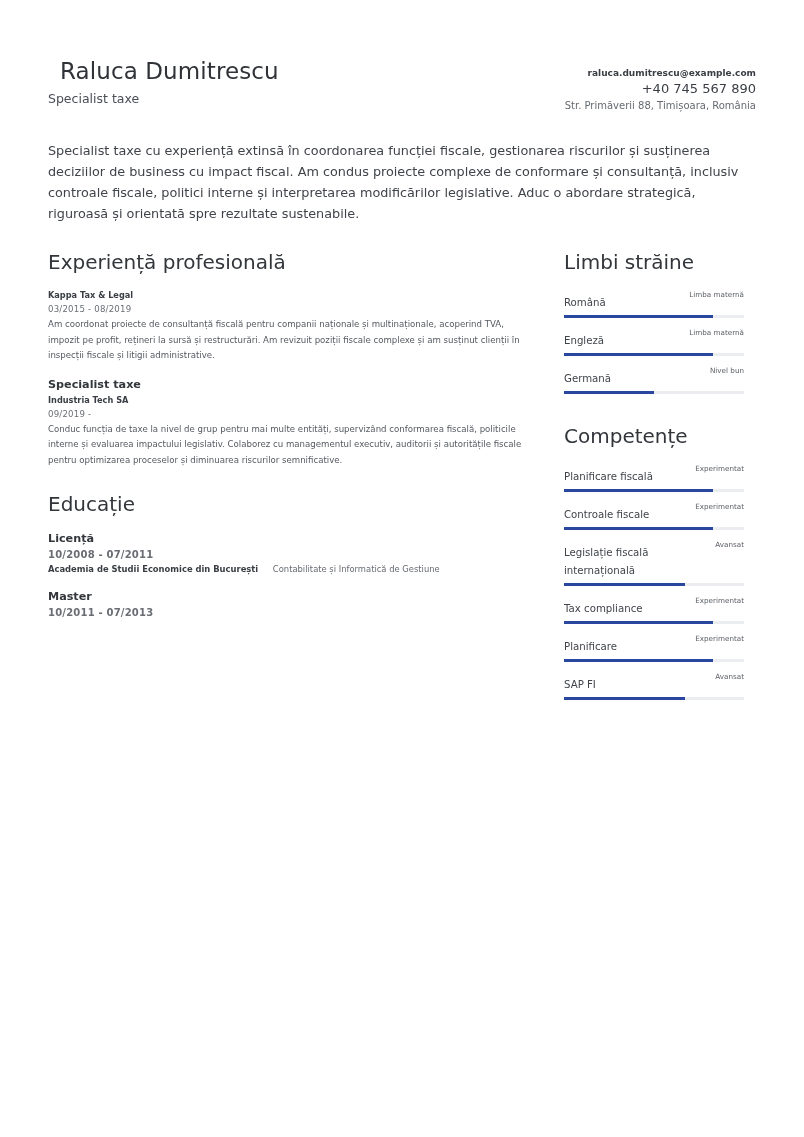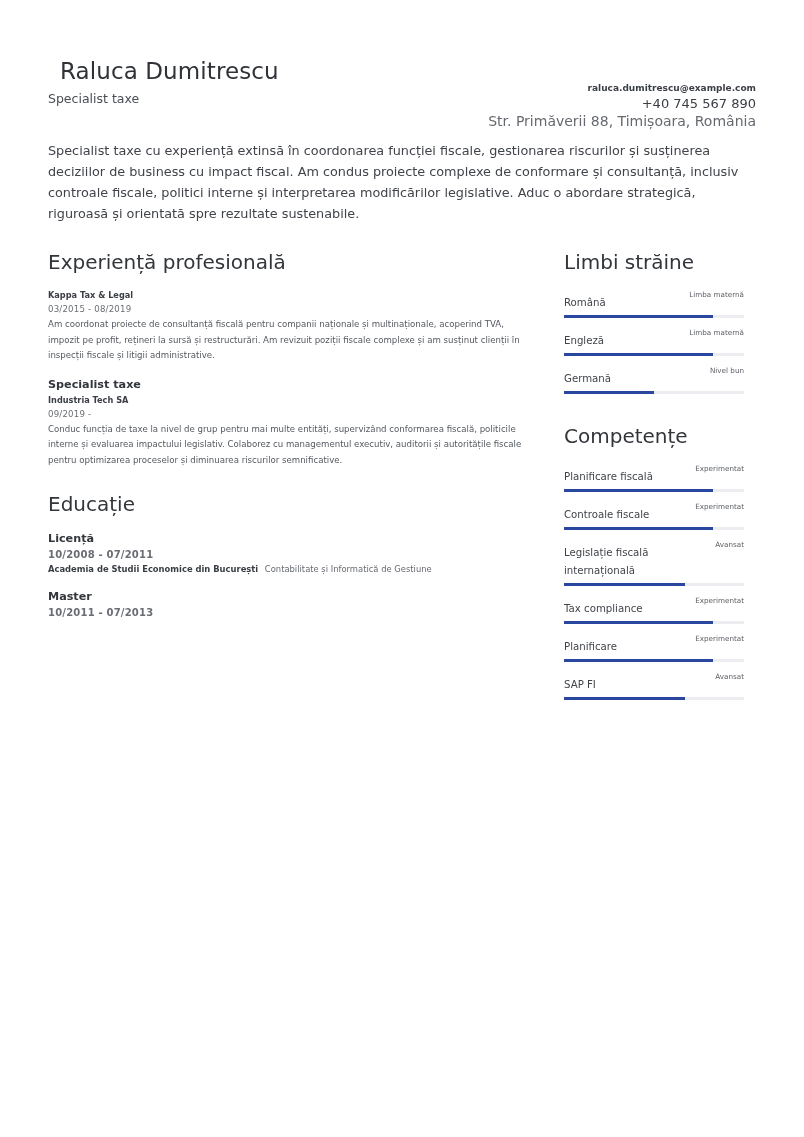--- a/index.html
+++ b/index.html
@@ -5,24 +5,24 @@
   html, body { margin: 0; padding: 0; background: #ffffff; }
   body {
     width: 804px; height: 1137px; position: relative; overflow: hidden;
     font-family: "DejaVu Sans", sans-serif; color: #3a3a3a;
   }
   .page { position: absolute; left: 48px; top: 0; width: 708px; }
 
   .header { position: absolute; left: 0; top: 58px; width: 708px; height: 70px; }
   .name { position: absolute; left: 12px; top: 0; font-size: 23px; color: #2f3338; letter-spacing: 0.1px; white-space: nowrap; }
   .title { position: absolute; left: 0; top: 33px; font-size: 12.5px; color: #4a4e55; white-space: nowrap; }
-  .contact { position: absolute; right: 0; top: 23px; text-align: right; }
+  .contact { position: absolute; right: 0; top: 8px; text-align: right; }
   .contact .email { font-size: 9px; color: #3a3e44; font-weight: bold; line-height: 14px; }
   .contact .phone { font-size: 13px; color: #3a3e44; line-height: 18px; }
-  .contact .address { font-size: 14px; color: #666a70; line-height: 16px; text-align: right; }
+  .contact .address { font-size: 10px; color: #666a70; line-height: 16px; text-align: right; }
 
   .summary {
     position: absolute; left: 0; top: 140px; width: 708px;
     font-size: 12.8px; line-height: 21px; color: #40444a;
   }
 
   .left { position: absolute; left: 0; top: 250px; width: 485px; }
   .right { position: absolute; left: 516px; top: 250px; width: 180px; }
 
   .section-title { font-size: 20px; color: #32363b; margin: 0 0 14px 0; white-space: nowrap; }
@@ -32,21 +32,21 @@
   .job-company { font-size: 8.2px; font-weight: bold; color: #3a3e44; line-height: 14px; }
   .job-dates { font-size: 8.6px; color: #6a6e74; line-height: 15px; letter-spacing: 0.2px; }
   .job-desc { font-size: 8.6px; color: #555960; line-height: 15.5px; }
 
   .edu-section { margin-top: 24px; }
   .edu { margin-bottom: 11px; }
   .edu-degree { font-size: 11.2px; font-weight: bold; color: #33373c; line-height: 17px; }
   .edu-dates { font-size: 10px; color: #6a6e74; line-height: 15px; letter-spacing: 0.2px; font-weight: bold; }
   .edu-line { font-size: 8.4px; line-height: 15px; white-space: nowrap; }
   .edu-school { font-weight: bold; color: #3a3e44; }
-  .edu-field { color: #666a70; margin-left: 4px; }
+  .edu-field { color: #666a70; margin-left: 12px; }
 
   .bar-item { position: relative; width: 180px; margin-bottom: 0; }
   .bar-row { position: relative; min-height: 22px; }
   .bar-label { font-size: 10.2px; color: #40444a; line-height: 18px; padding-top: 6px; width: 120px; }
   .bar-level { position: absolute; right: 0; top: 2px; font-size: 7.2px; color: #5a5e64; white-space: nowrap; }
   .bar-track { position: relative; height: 3px; background: #ebedf0; margin-top: 3px; margin-bottom: 8px; }
   .bar-fill { position: absolute; left: 0; top: 0; height: 3px; background: #2a47a0; }
 
   .skills-section { margin-top: 30px; }
 </style>

